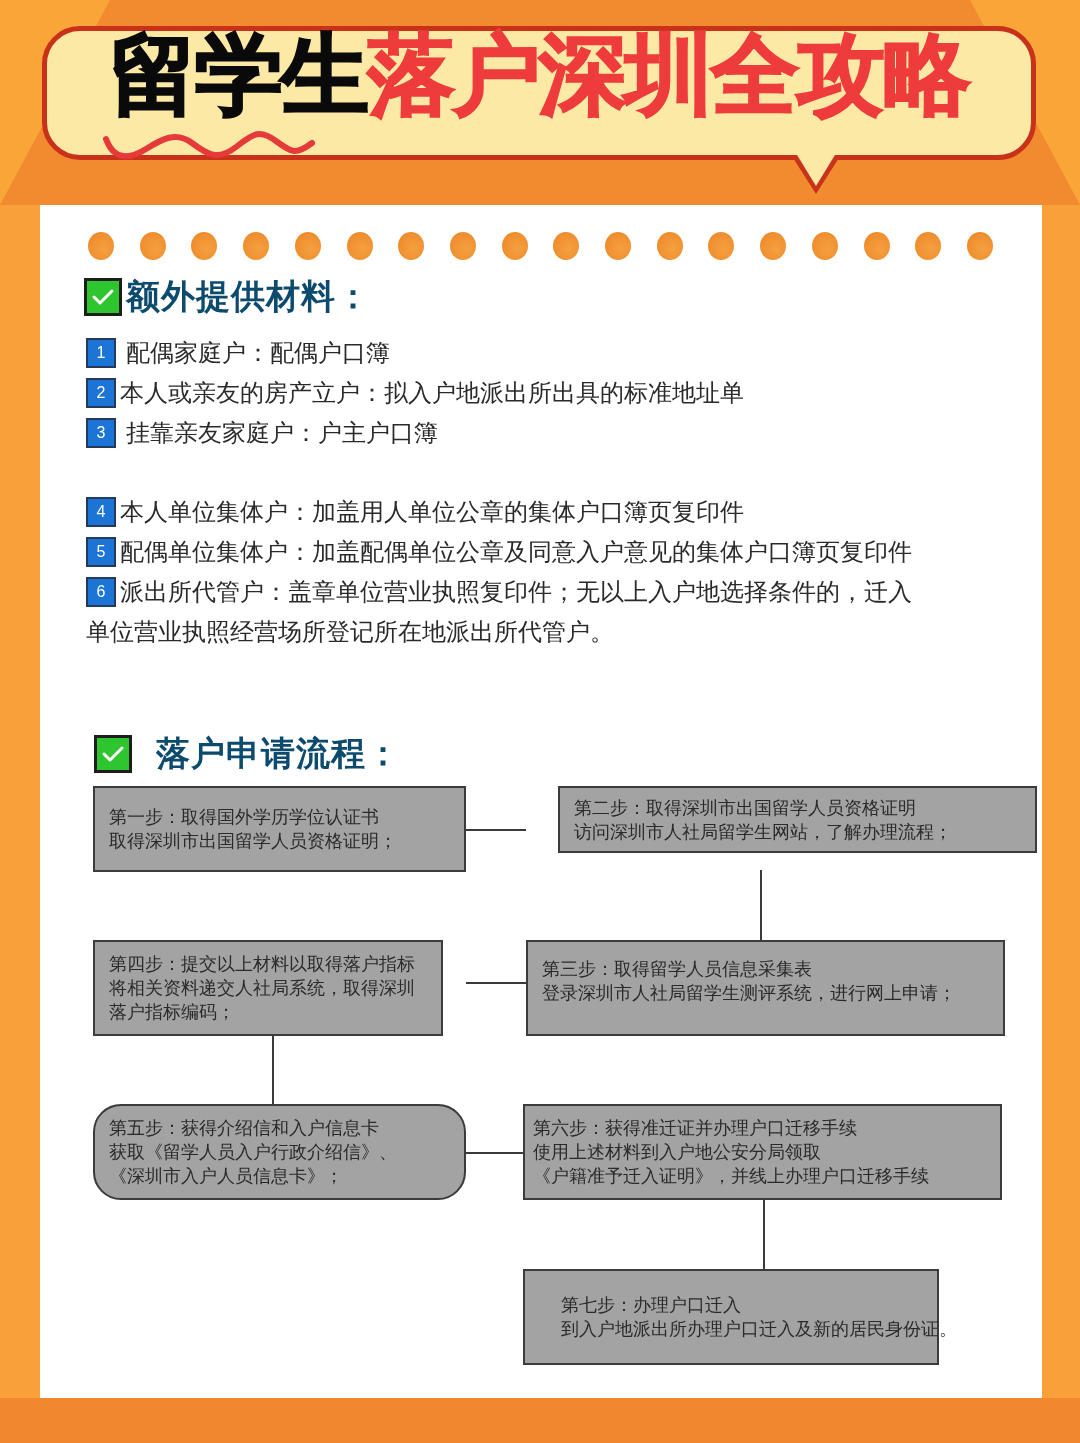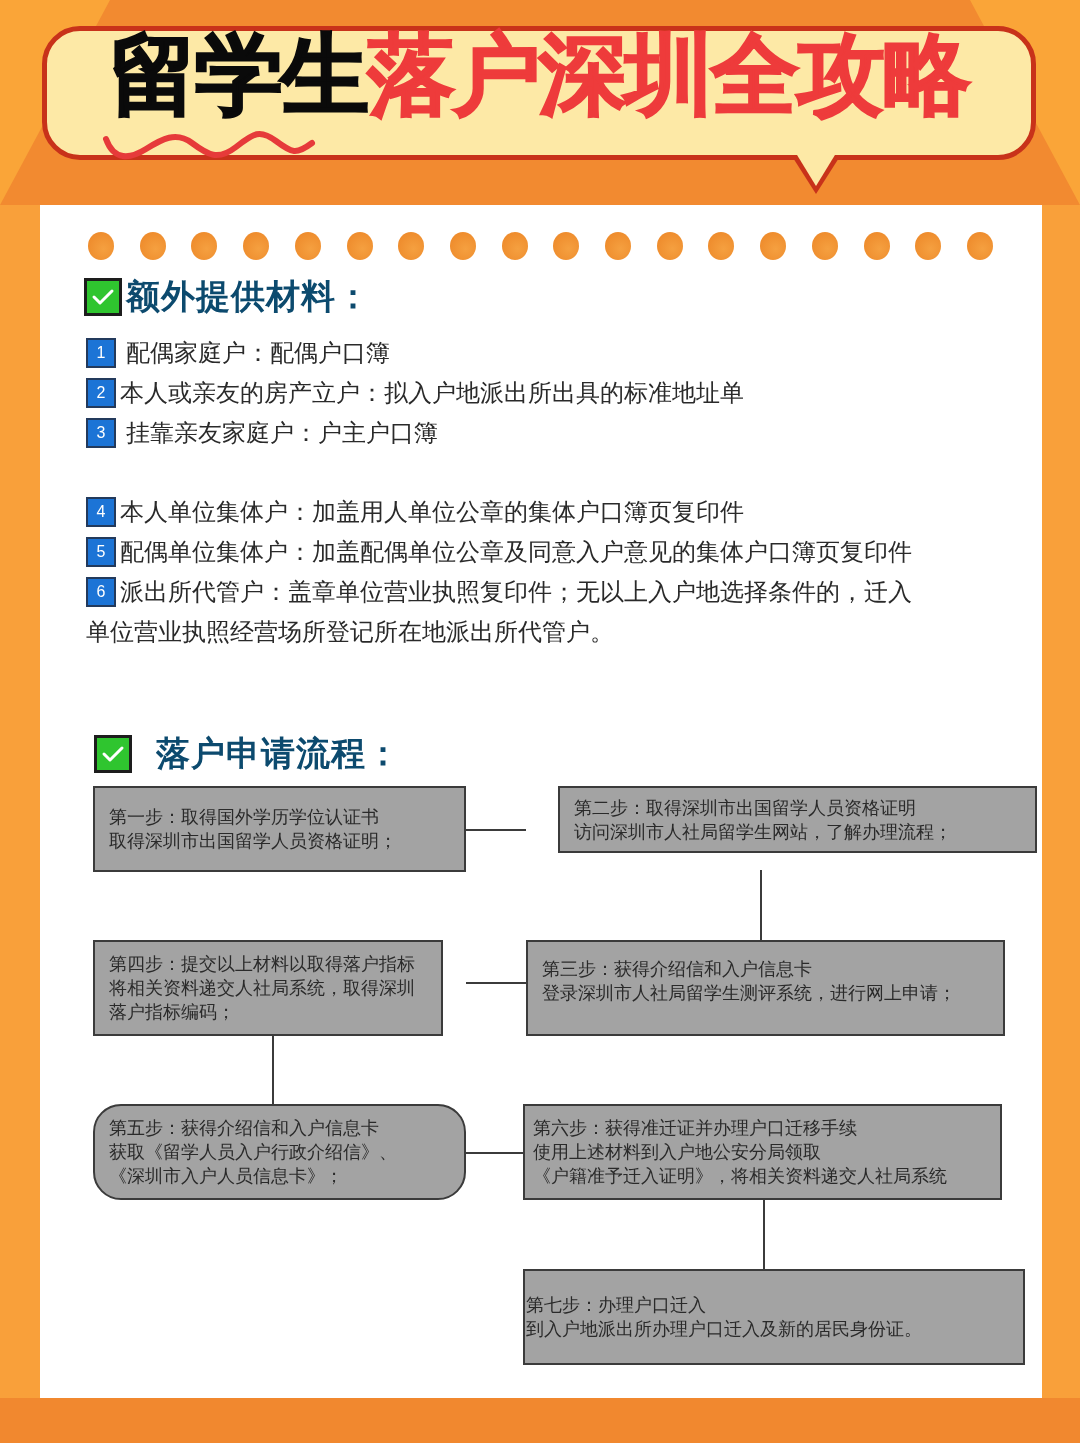--- a/index.html
+++ b/index.html
@@ -215,35 +215,35 @@
 
   <div class="step-box" style="left:93px; top:786px; width:373px; height:86px;">
     <div class="step-line">第一步：取得国外学历学位认证书</div>
     <div class="step-line">取得深圳市出国留学人员资格证明；</div>
   </div>
   <div class="step-box" style="left:526px; top:786px; width:479px; height:67px;margin-left:32px;">
     <div class="step-line">第二步：取得深圳市出国留学人员资格证明</div>
     <div class="step-line">访问深圳市人社局留学生网站，了解办理流程；</div>
   </div>
   <div class="step-box" style="left:526px; top:940px; width:479px; height:96px; padding-bottom:14px;">
-    <div class="step-line">第三步：获得介绍信和入户信息卡</div>
+    <div class="step-line">第三步：取得留学人员信息采集表</div>
     <div class="step-line">登录深圳市人社局留学生测评系统，进行网上申请；</div>
   </div>
   <div class="step-box" style="left:93px; top:940px; width:350px; height:96px;">
     <div class="step-line">第四步：提交以上材料以取得落户指标</div>
     <div class="step-line">将相关资料递交人社局系统，取得深圳</div>
     <div class="step-line">落户指标编码；</div>
   </div>
   <div class="step-box" style="left:93px; top:1104px; width:373px; height:96px;border-radius:28px;">
     <div class="step-line">第五步：获得介绍信和入户信息卡</div>
     <div class="step-line">获取《留学人员入户行政介绍信》、</div>
     <div class="step-line">《深圳市入户人员信息卡》；</div>
   </div>
   <div class="step-box" style="left:523px; top:1104px; width:479px; height:96px; padding-left:8px;">
     <div class="step-line">第六步：获得准迁证并办理户口迁移手续</div>
     <div class="step-line">使用上述材料到入户地公安分局领取</div>
-    <div class="step-line">《户籍准予迁入证明》，将相关资料递交人社局系统</div>
-  </div>
-  <div class="step-box" style="left:523px; top:1269px; width:502px; height:96px; padding-left:1px;">
+    <div class="step-line">《户籍准予迁入证明》，并线上办理户口迁移手续</div>
+  </div>
+  <div class="step-box" style="left:523px; top:1269px; width:416px; height:96px; padding-left:36px;">
     <div class="step-line">第七步：办理户口迁入</div>
     <div class="step-line">到入户地派出所办理户口迁入及新的居民身份证。</div>
   </div>
 </div>
 
 </body></html>

